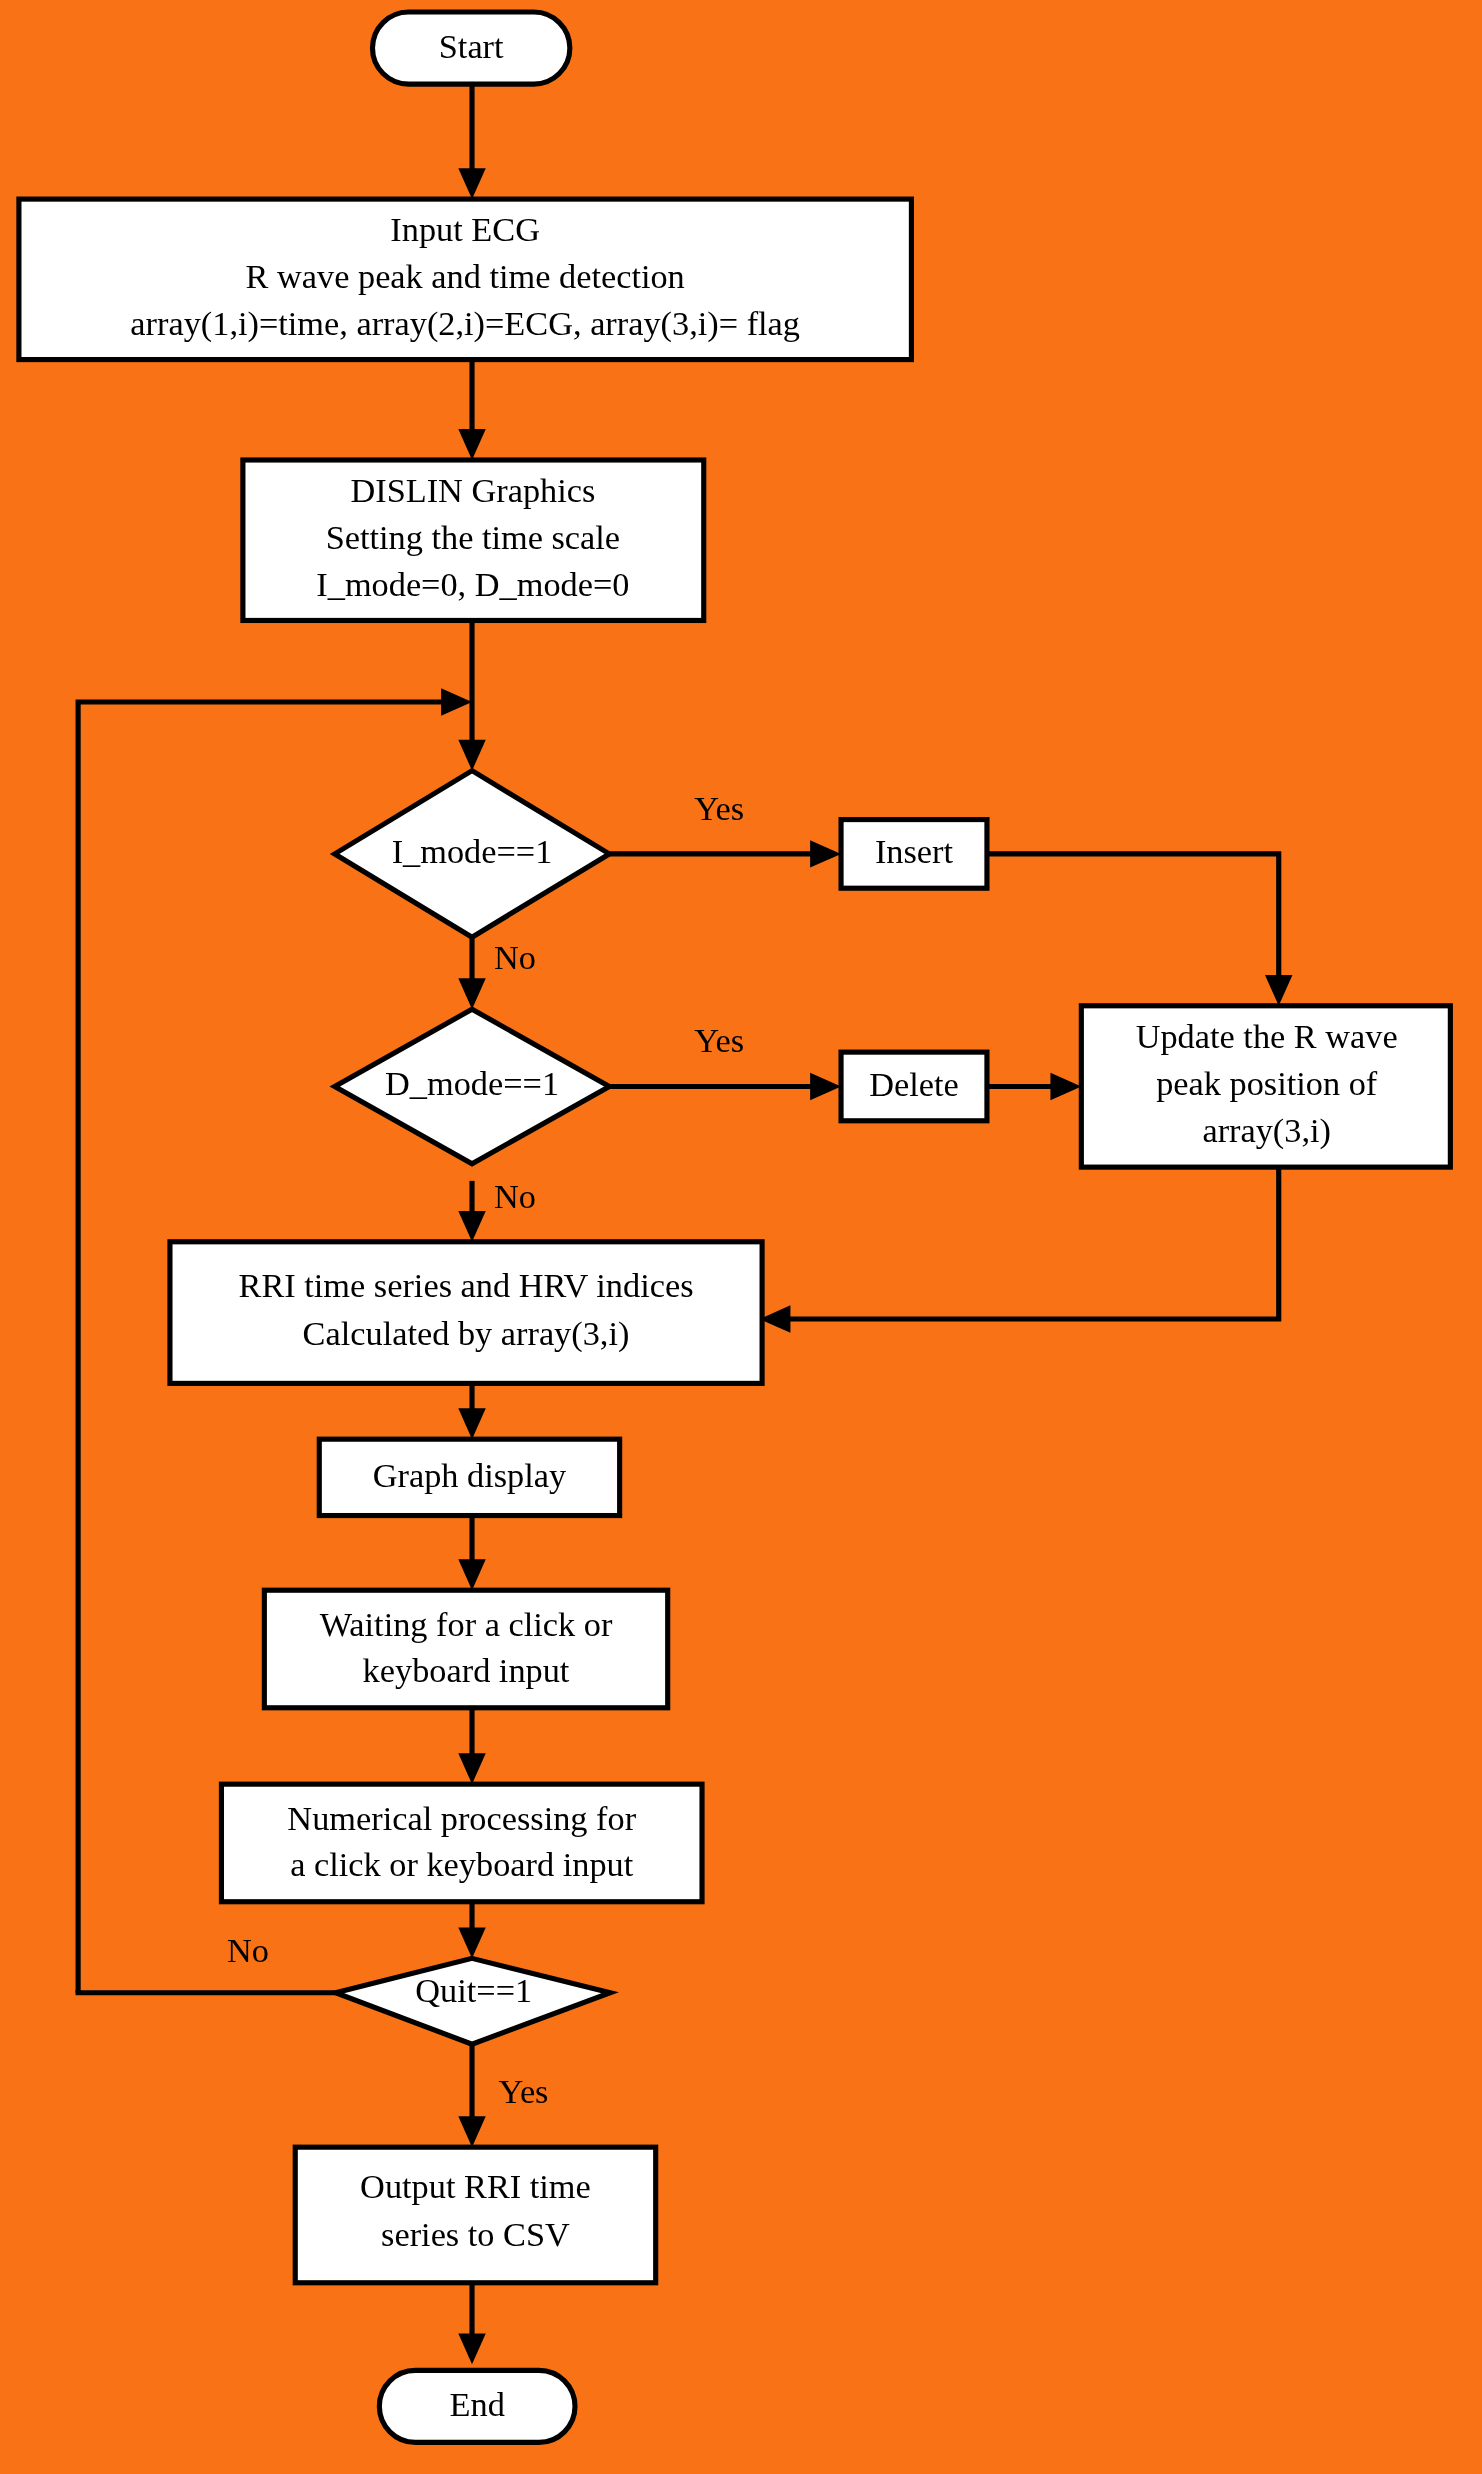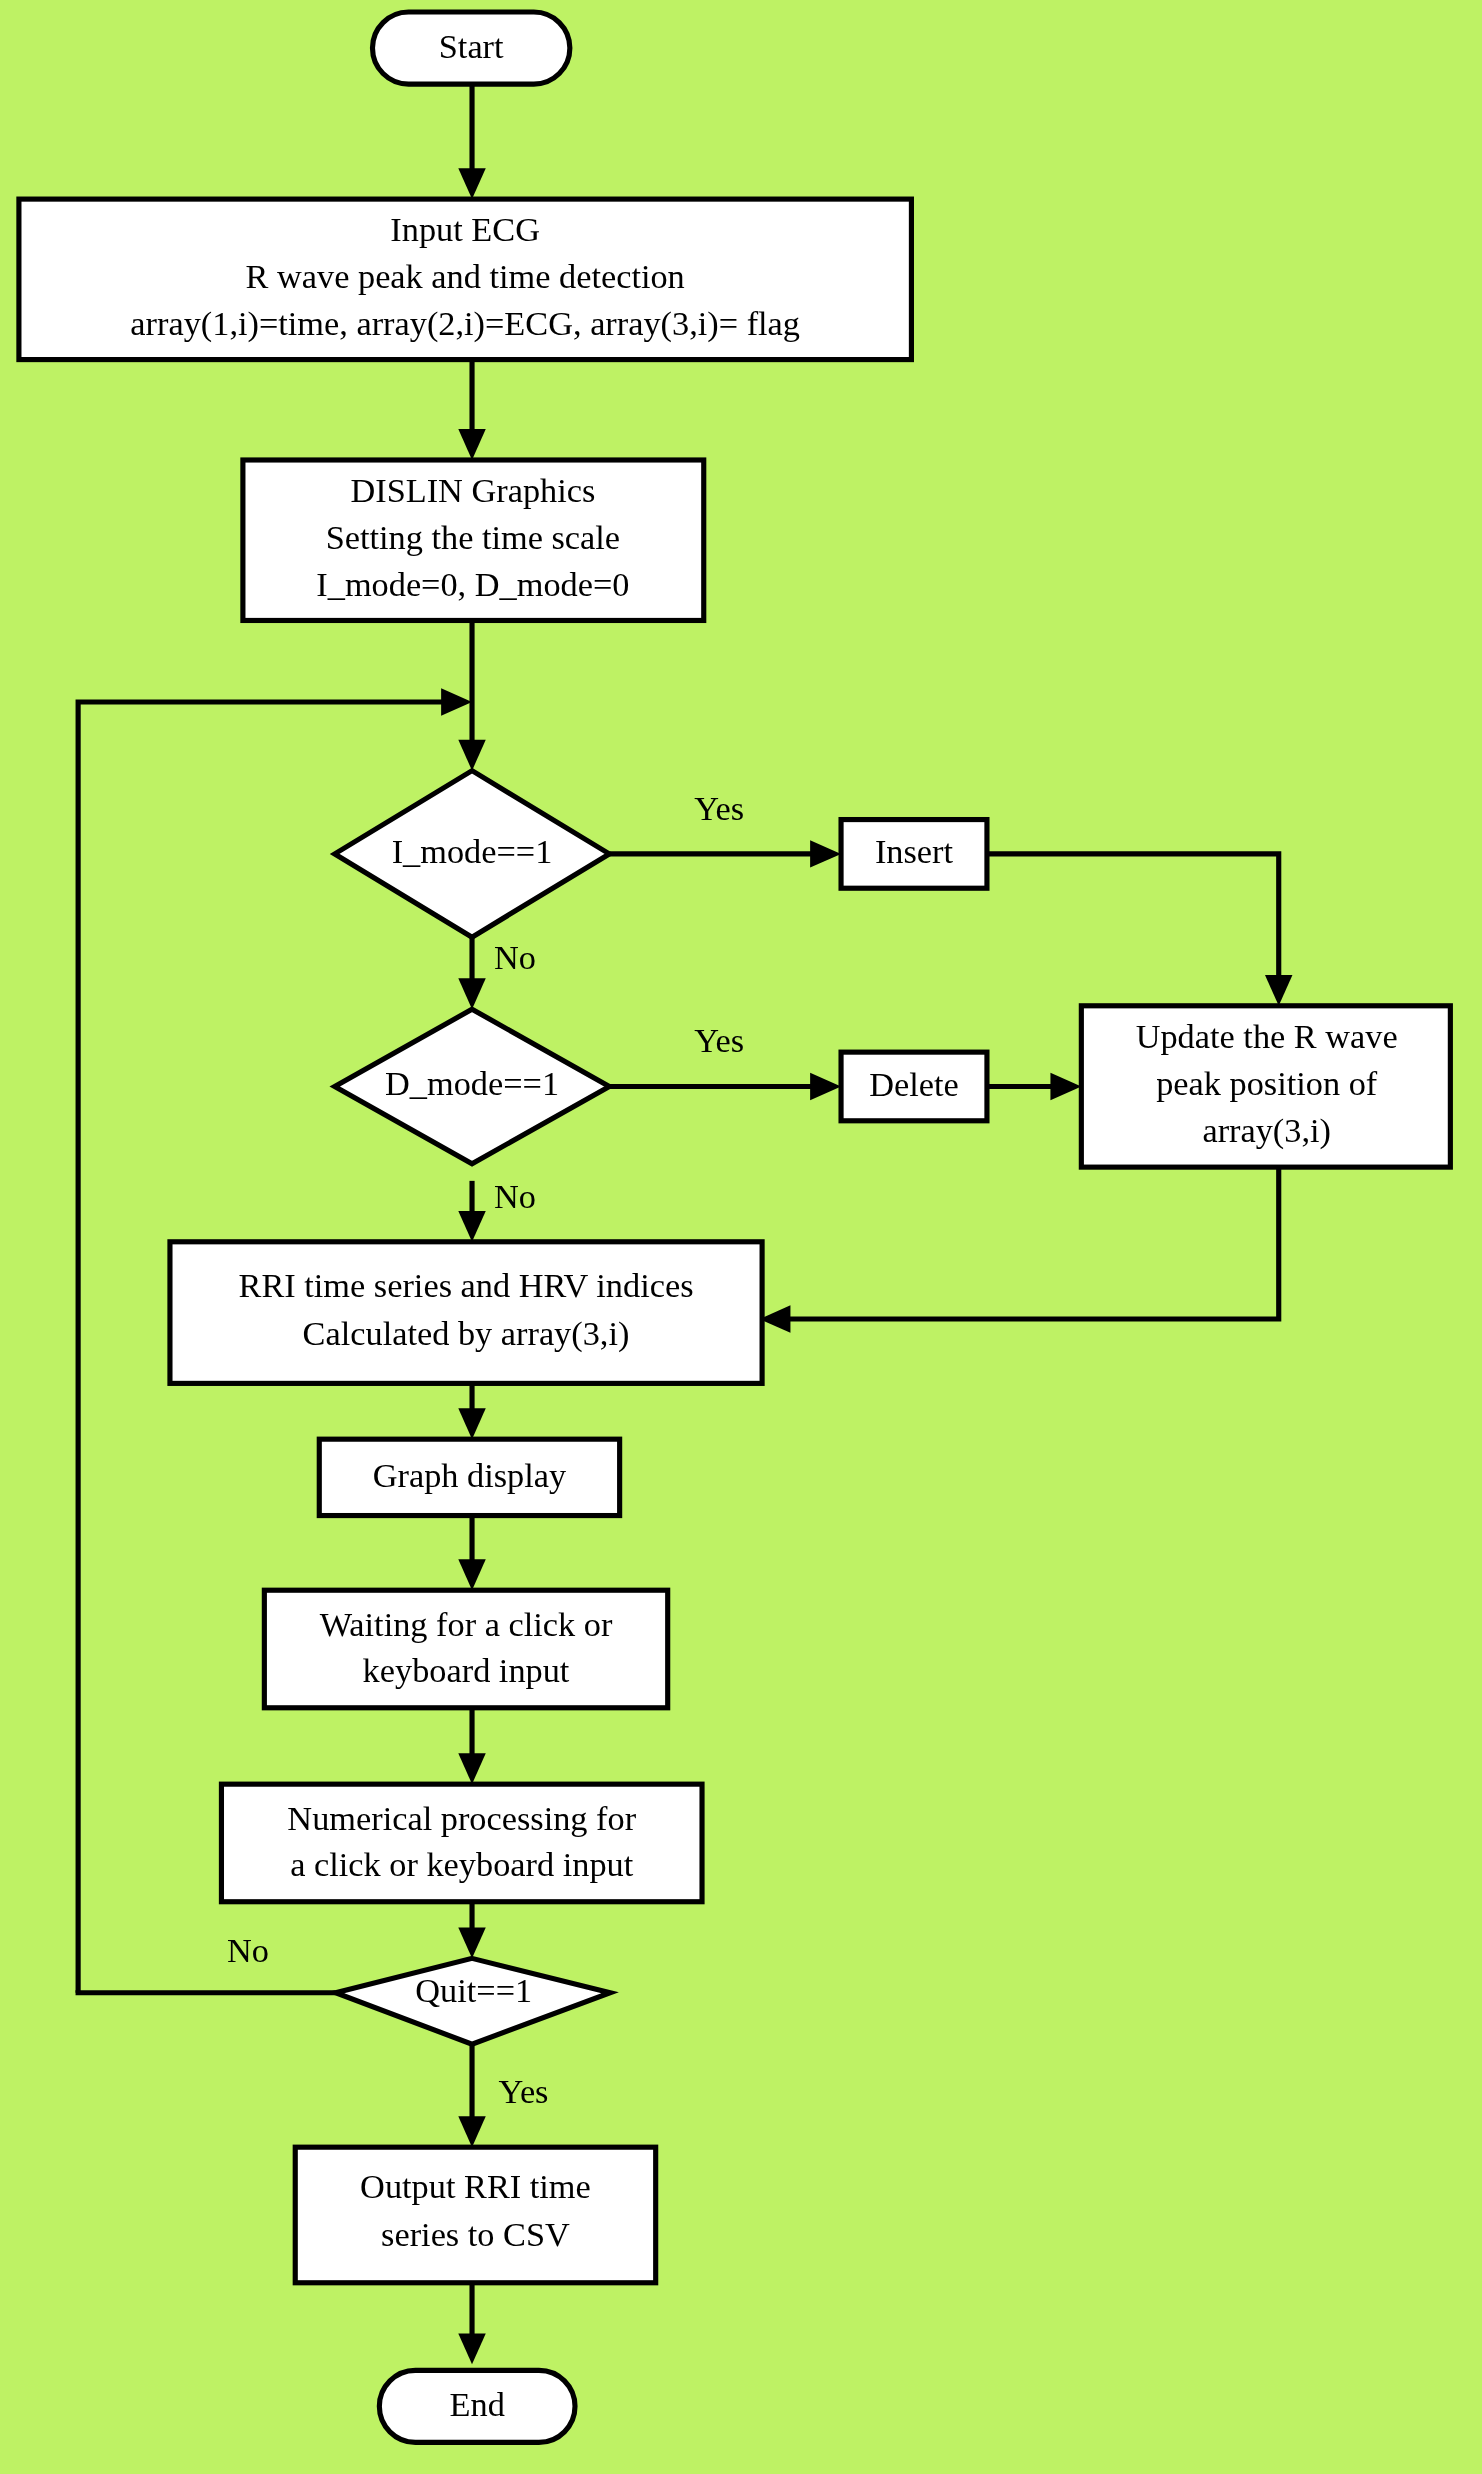--- a/index.html
+++ b/index.html
@@ -4,21 +4,21 @@
 <style>
   html, body {
     margin: 0;
     padding: 0;
     background: #ffffff;
   }
   #flow-root {
     position: relative;
     width: 1483px;
     height: 2475px;
-    background: #bef264;
+    background: #f97316;
     font-family: "Liberation Serif", "DejaVu Serif", serif;
   }
   svg#flow-svg {
     position: absolute;
     top: 0;
     left: 0;
     width: 1483px;
     height: 2475px;
   }
   .shape {

